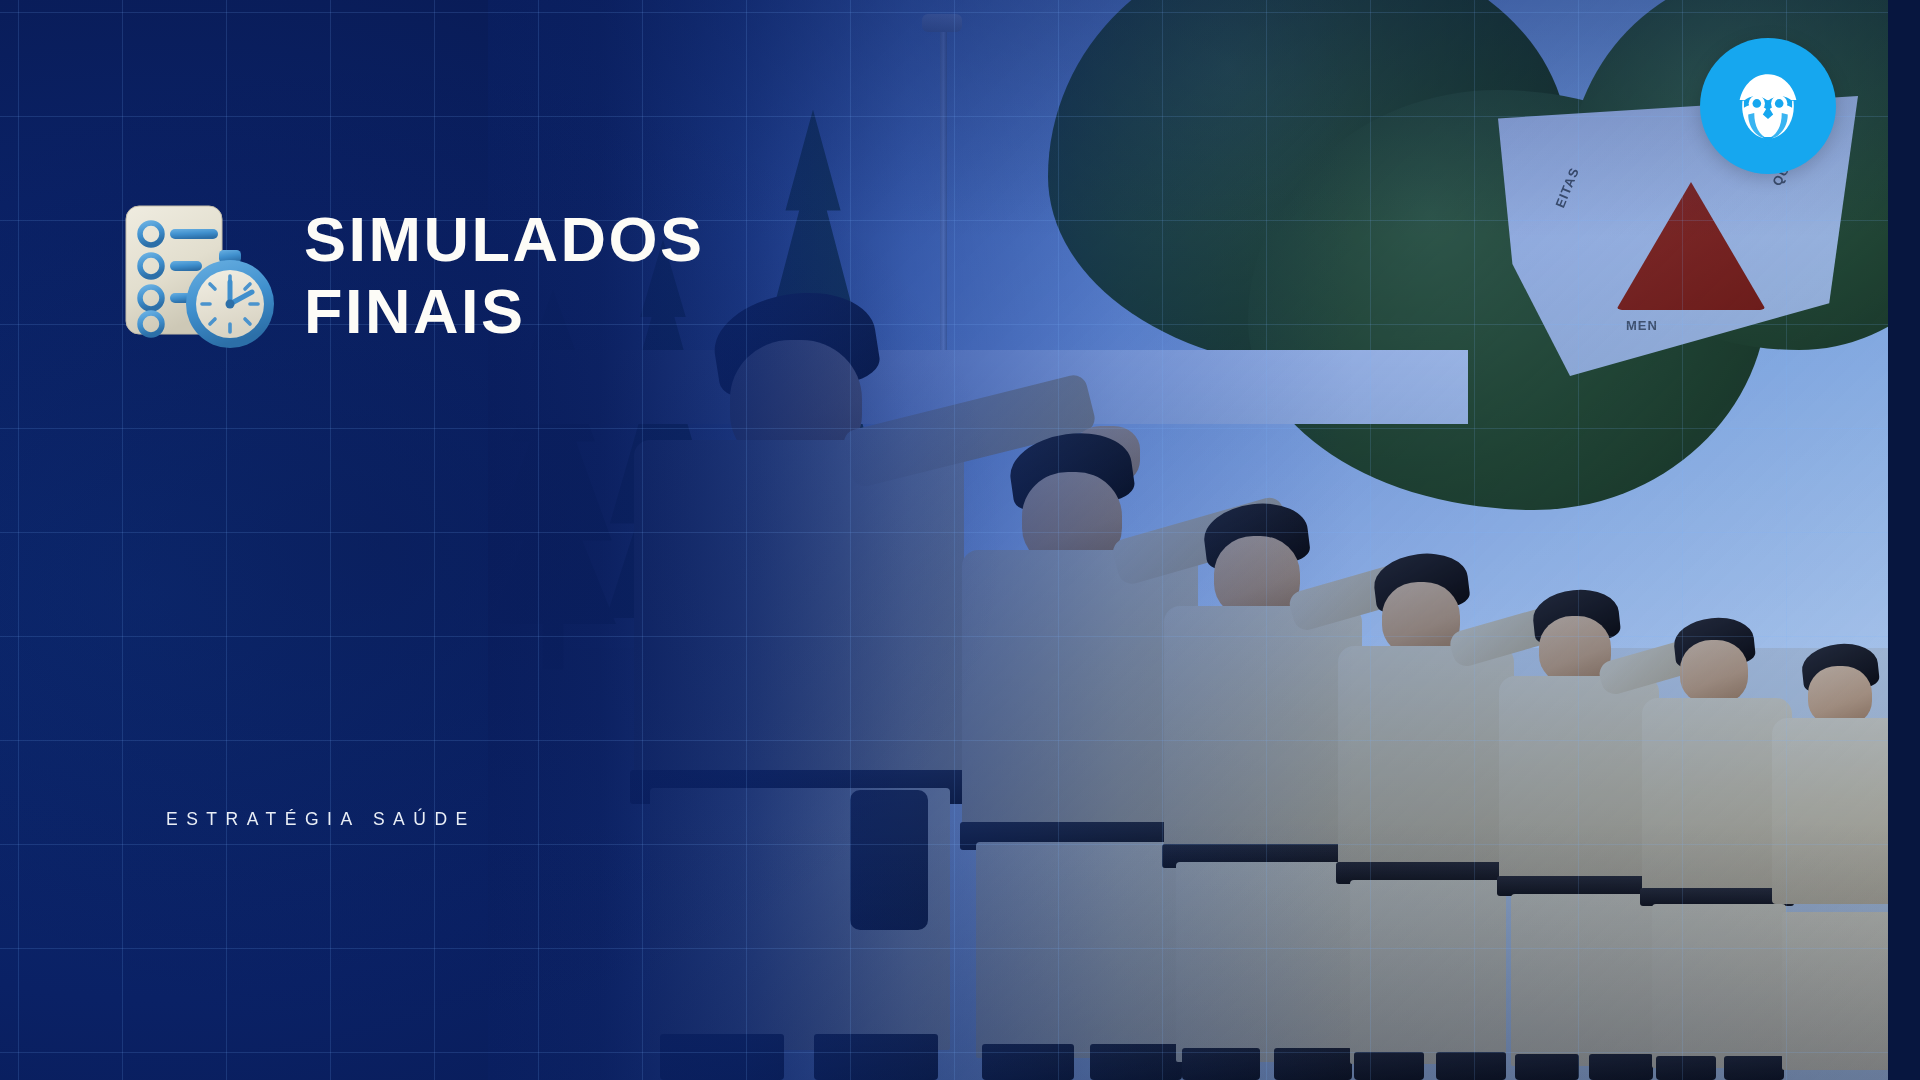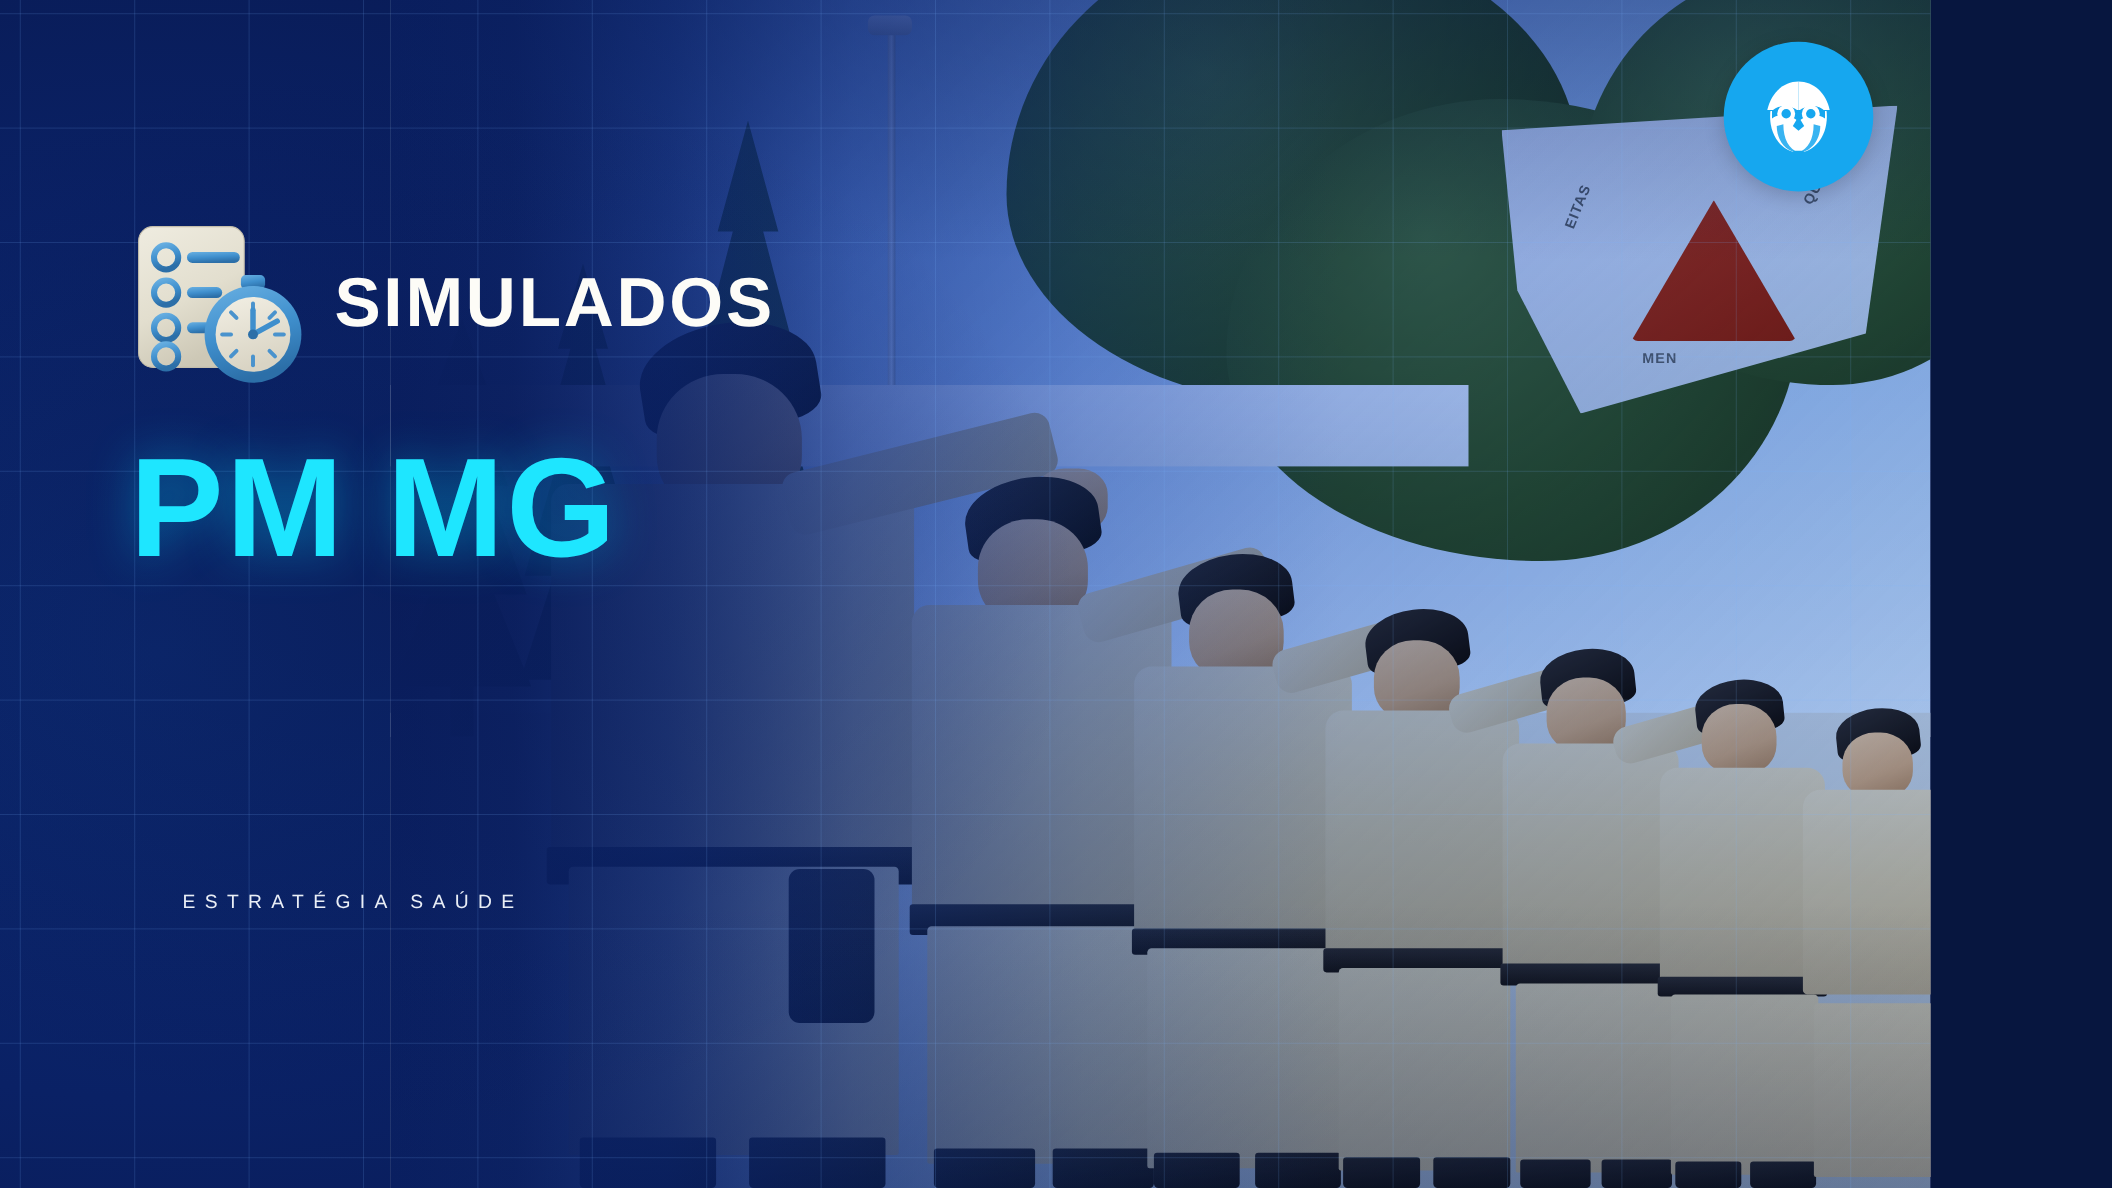--- a/index.html
+++ b/index.html
@@ -1,20 +1,20 @@
 <!DOCTYPE html>
 <html><head>
 <meta charset="utf-8">
 <style>
   * { margin:0; padding:0; box-sizing:border-box; }
   html,body { width:1920px; height:1080px; overflow:hidden; background:#07163f; }
 
   .banner{
     position:relative;
-    width:1755px; height:1080px;
+    width:1888px; height:1080px;
     font-family:"Liberation Sans", sans-serif;
     overflow:hidden;
     background:
       radial-gradient(ellipse 1200px 900px at 8% 55%, #0c2a72 0%, #0a2165 45%, #08174a 100%),
       linear-gradient(100deg,#08184c 0%, #0a2268 40%, #0b2a7a 70%, #0a2165 100%);
   }
 
   
   .photo{
     position:absolute; top:0; right:0;
@@ -368,24 +368,24 @@
           </g>
 
           <line x1="110" y1="108" x2="110" y2="86" stroke="#3f8fcd" stroke-width="5" stroke-linecap="round"></line>
           <line x1="110" y1="108" x2="132" y2="96" stroke="#3f8fcd" stroke-width="5" stroke-linecap="round"></line>
           <circle cx="110" cy="108" r="4.5" fill="#2c6fa8"></circle>
         </svg>
       </div>
 
       <div class="headline">
         <span>SIMULADOS</span>
+        <span class="l2">FINAIS</span>
       </div>
     </div>
 
-    <div class="title">PM MG</div>
     <div class="brand">Estratégia Saúde</div>
   </div>
 
   <div class="logo">
     <svg viewBox="0 0 100 100" width="86" height="86" aria-hidden="true">
 
       <path d="M50 16 C70 16 80 30 80 50 C80 72 66 88 50 88 C34 88 20 72 20 50 C20 30 30 16 50 16 Z" fill="#ffffff"></path>
 
       <path d="M18 44 C22 24 34 14 50 14 C66 14 78 24 82 44 Z" fill="#16a7ef"></path>
       <path d="M50 13 C66 13 79 25 83 43 L50 43 Z" fill="#ffffff"></path>

